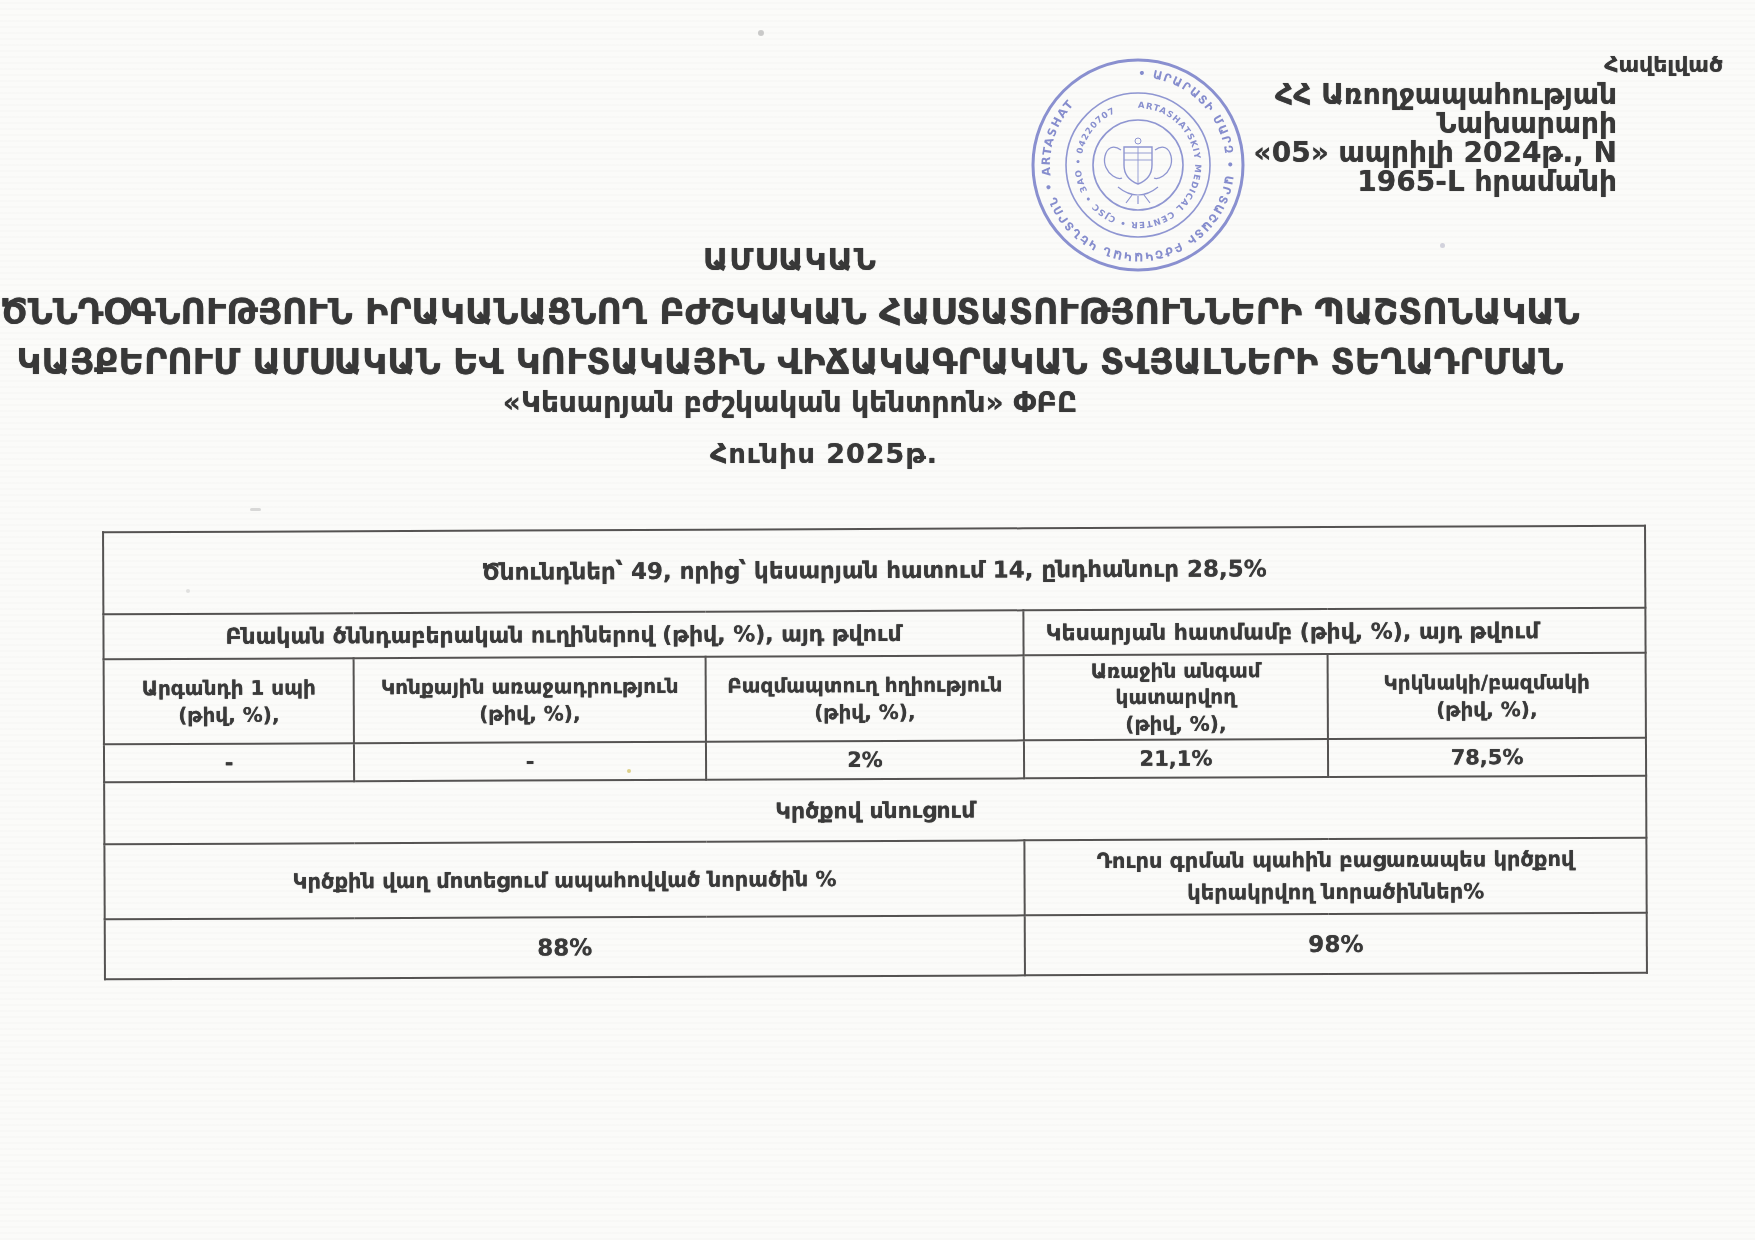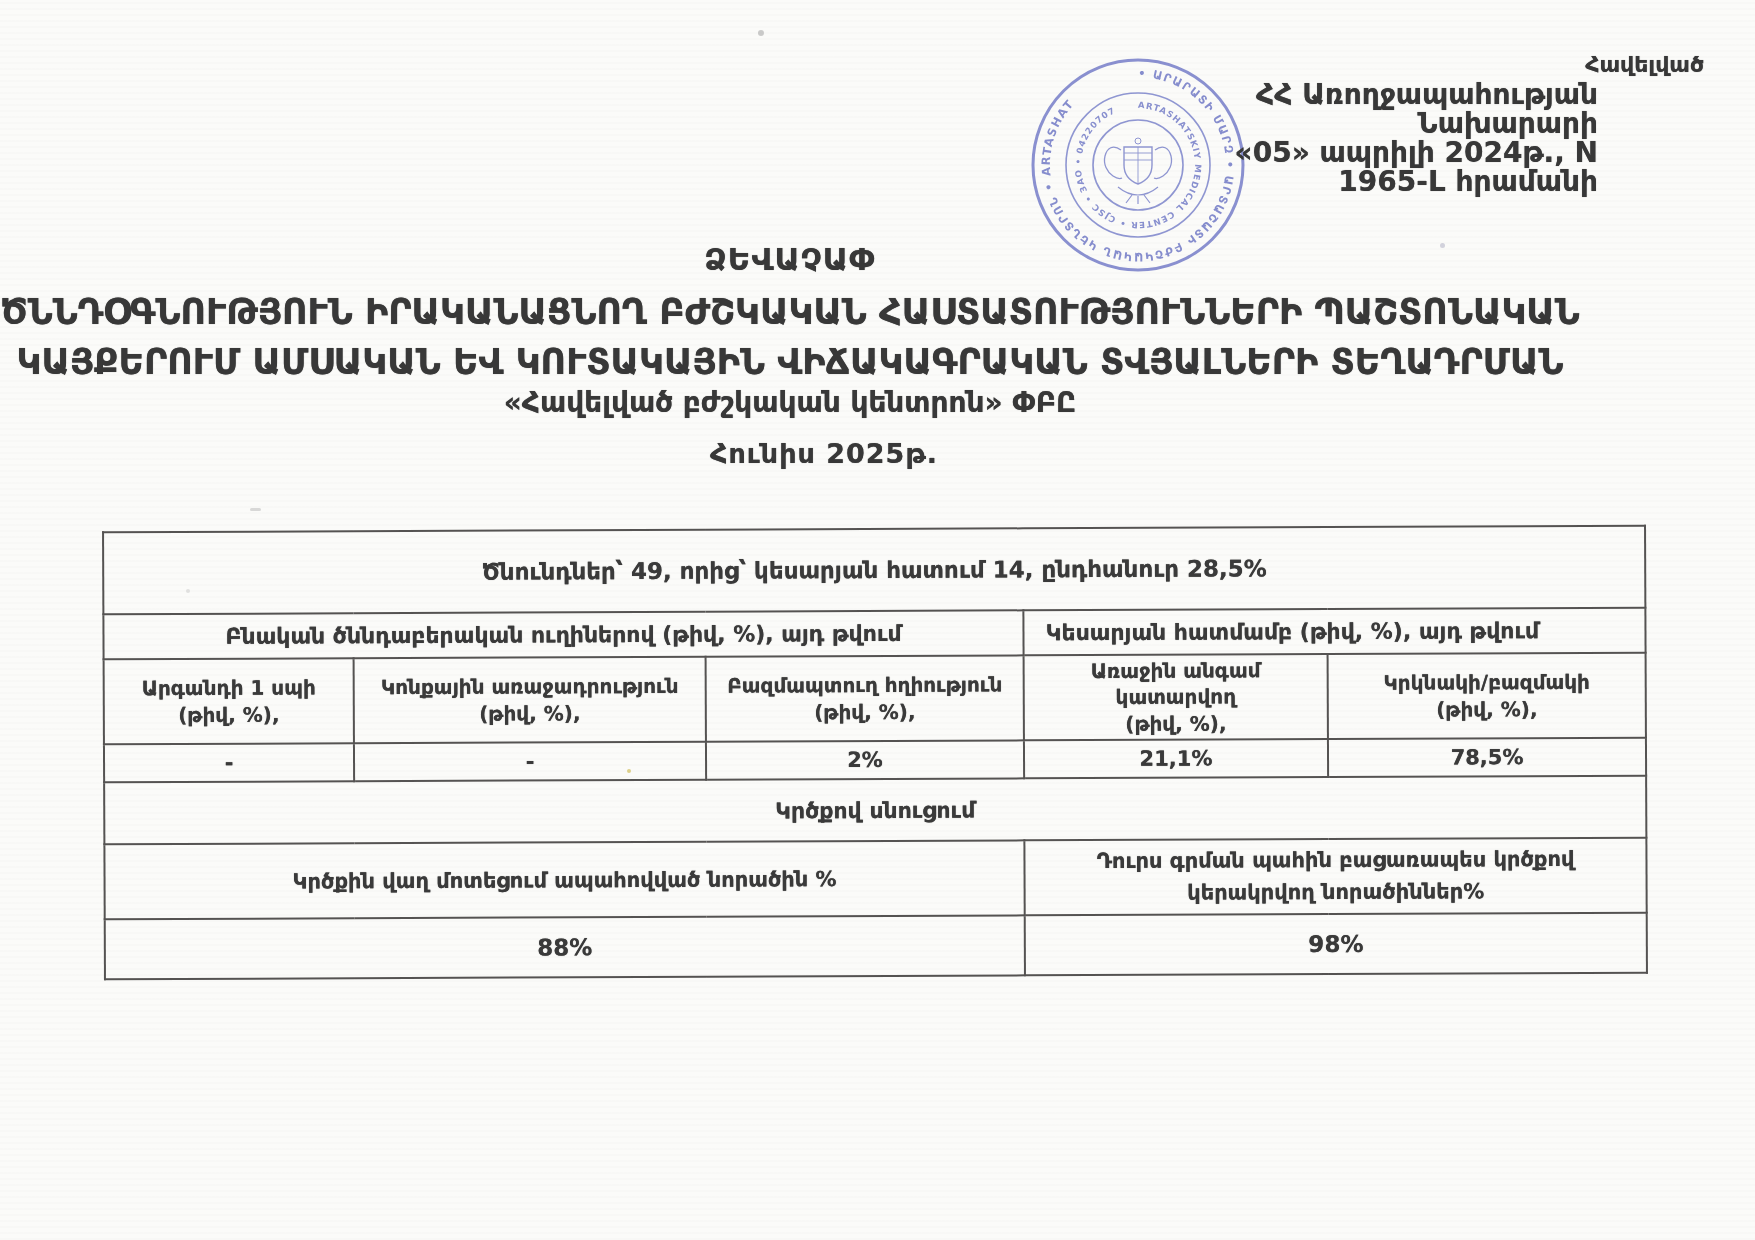--- a/index.html
+++ b/index.html
@@ -8,21 +8,21 @@
     background:
       repeating-linear-gradient(0deg, rgba(0,0,0,0.012) 0 2px, transparent 2px 6px),
       #fbfbf9;
     font-family:"DejaVu Sans", sans-serif;
     color:#383838;
   }
   .ink{ text-shadow:0 0 0.7px rgba(45,45,45,0.85); }
 
   
   .appendix{
-    position:absolute; top:50px; right:51px; width:500px;
+    position:absolute; top:50px; right:32px; width:500px;
     text-align:right; z-index:3;
   }
   .appendix .l1{ font-size:22px; font-weight:bold; line-height:30px; }
   .appendix .l2,.appendix .l3{
     font-size:28px; font-weight:bold; line-height:29px; padding-right:106px;
   }
 
   
   .stamp{
     position:absolute; left:1027px; top:54px; width:222px; height:222px;
@@ -115,24 +115,24 @@
   </g>
 </svg>
 
 <div class="appendix ink">
   <div class="l1">Հավելված</div>
   <div class="l2">ՀՀ Առողջապահության Նախարարի</div>
   <div class="l3">«05» ապրիլի 2024թ., N 1965-L հրամանի</div>
 </div>
 
 <div class="center-block ink">
-  <div class="doc-title">ՁԵՎԱՉԱՓ</div>
+  <div class="doc-title">ԱՄՍԱԿԱՆ</div>
   <div class="doc-h1">ԾՆՆԴՕԳՆՈՒԹՅՈՒՆ ԻՐԱԿԱՆԱՑՆՈՂ ԲԺՇԿԱԿԱՆ ՀԱՍՏԱՏՈՒԹՅՈՒՆՆԵՐԻ ՊԱՇՏՈՆԱԿԱՆ</div>
   <div class="doc-h2">ԿԱՅՔԵՐՈՒՄ ԱՄՍԱԿԱՆ ԵՎ ԿՈՒՏԱԿԱՅԻՆ ՎԻՃԱԿԱԳՐԱԿԱՆ ՏՎՅԱԼՆԵՐԻ ՏԵՂԱԴՐՄԱՆ</div>
-  <div class="doc-org">«Հավելված բժշկական կենտրոն» ՓԲԸ</div>
+  <div class="doc-org">«Կեսարյան բժշկական կենտրոն» ՓԲԸ</div>
   <div class="doc-period">Հունիս   2025թ.</div>
 </div>
 
 <table class="stats ink">
   <colgroup>
     <col style="width:250px">
       <col style="width:352px">
       <col style="width:318px">
     <col style="width:304px">
       <col style="width:318px">

